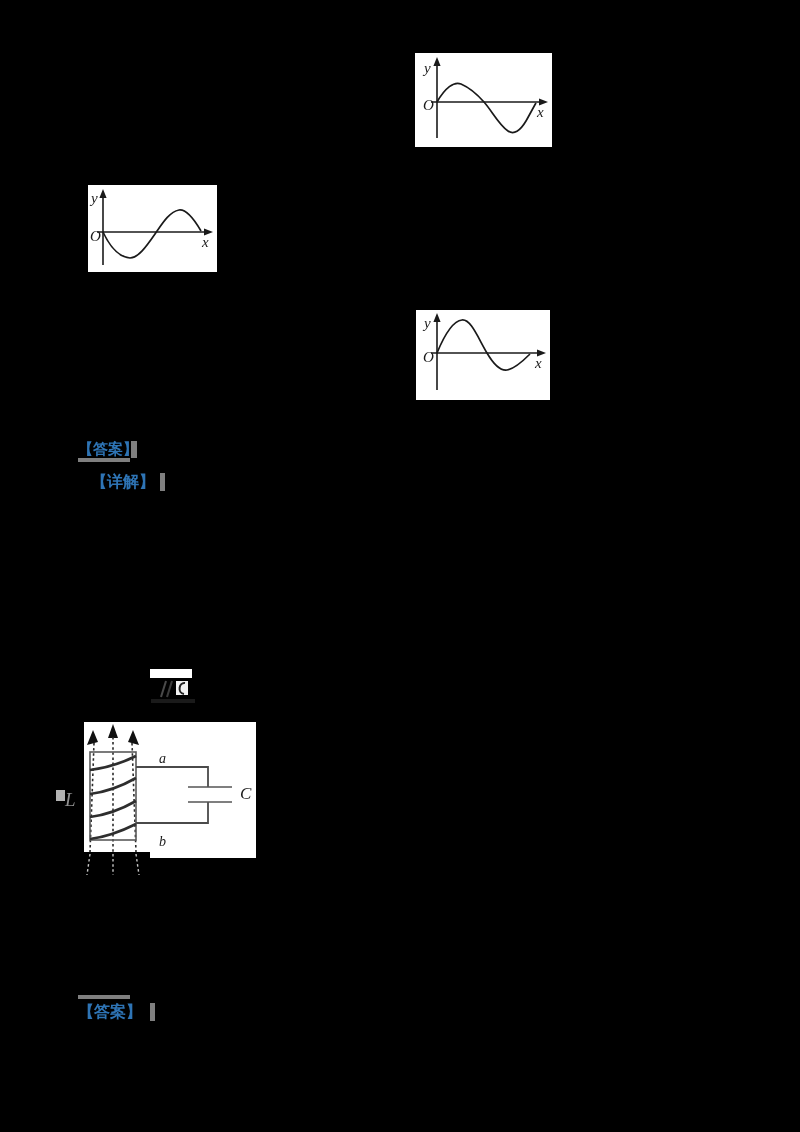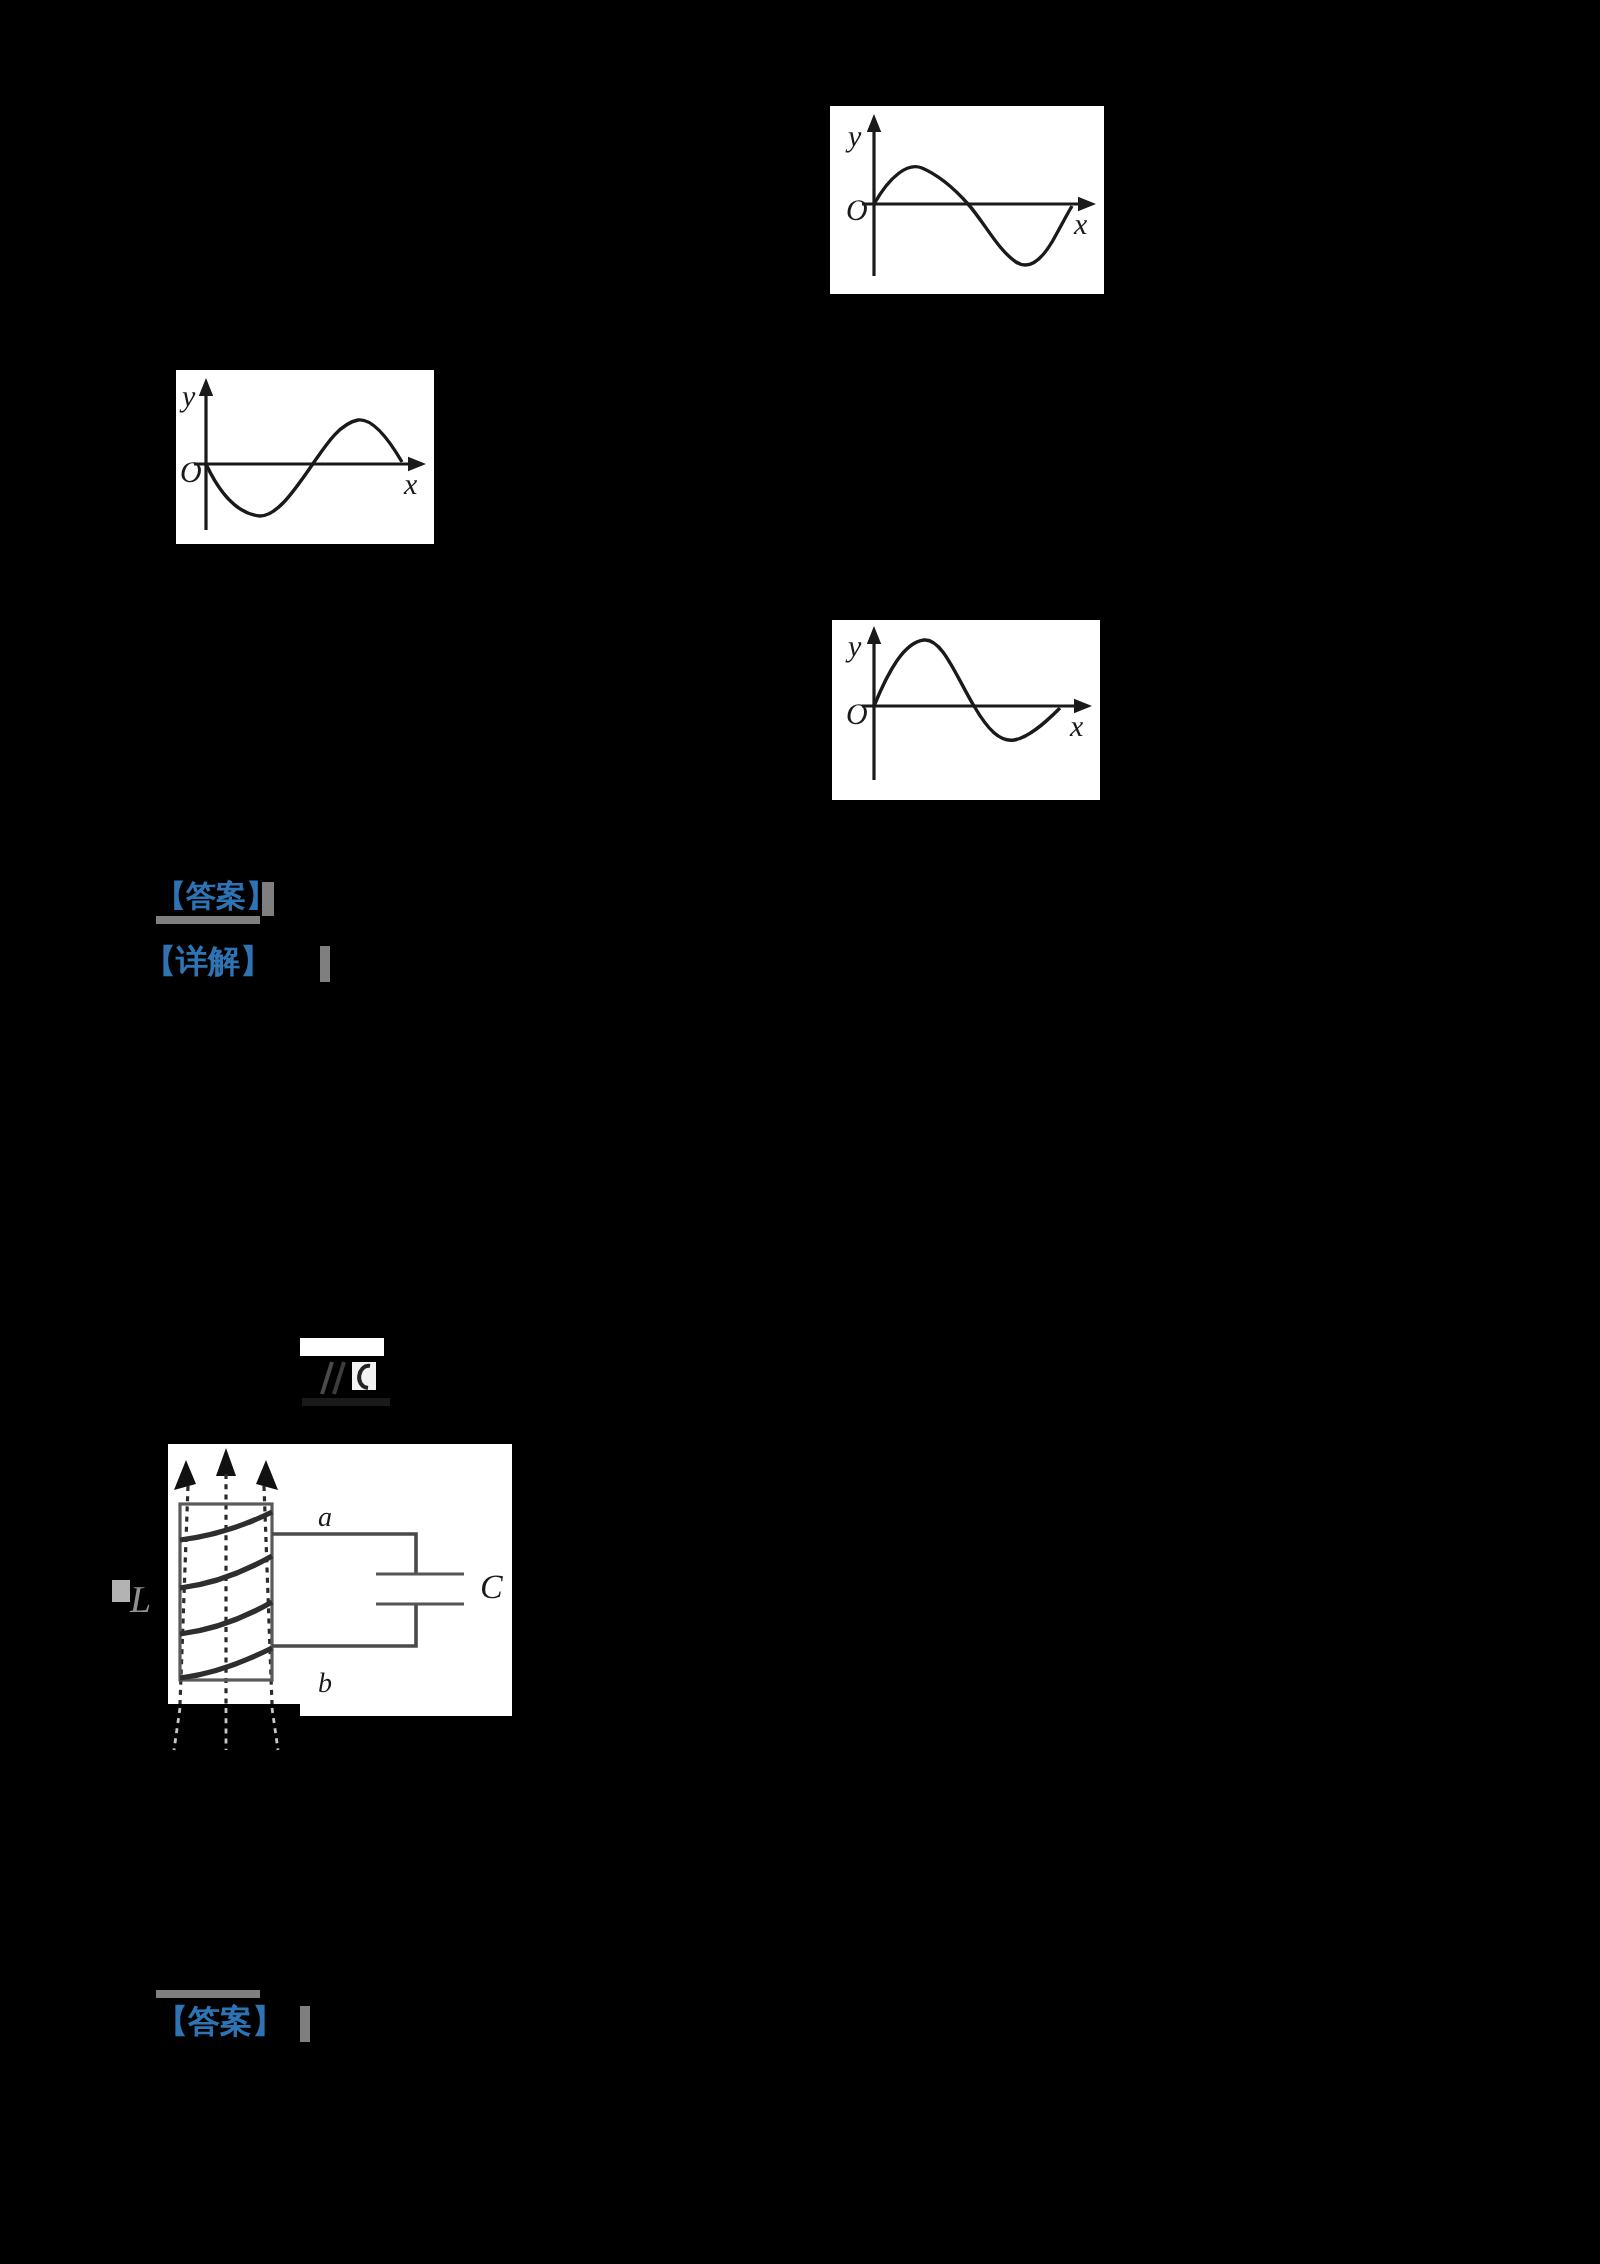--- a/index.html
+++ b/index.html
@@ -52,21 +52,21 @@
       <text x="8" y="18" font-size="15" fill="#1a1a1a">y</text>
       <text x="7" y="52" font-size="15" fill="#1a1a1a">O</text>
       <text x="119" y="58" font-size="15" fill="#1a1a1a">x</text>
     </svg>
   </div>
 
   <div class="badge" style="left:78px;top:440px;font-size:15px;line-height:18px;">【答案】</div>
   <div class="grayfrag" style="left:131px;top:441px;width:6px;height:17px;"></div>
   <div class="grayfrag" style="left:78px;top:458px;width:52px;height:4px;"></div>
 
-  <div class="badge" style="left:72px;top:472px;font-size:16px;line-height:20px;text-align:right;">【详解】</div>
+  <div class="badge" style="left:91px;top:472px;font-size:16px;line-height:20px;text-align:right;">【详解】</div>
   <div class="grayfrag" style="left:160px;top:473px;width:5px;height:18px;"></div>
 
   <div style="position:absolute;left:147px;top:666px;width:52px;height:42px;">
     <svg width="52" height="42" viewBox="0 0 52 42">
       <rect x="3" y="3" width="42" height="9" fill="#ffffff"></rect>
       <rect x="29" y="15" width="12" height="14" fill="#f2f2f2"></rect>
       <path d="M14,31 L19,15" stroke="#4a4a4a" stroke-width="2" fill="none"></path>
       <path d="M20,31 L25,15" stroke="#3c3c3c" stroke-width="2" fill="none"></path>
       <path d="M38,17 C32,16 30,27 37,28" stroke="#222222" stroke-width="2" fill="none"></path>
       <rect x="4" y="33" width="44" height="4" fill="#1a1a1a"></rect>

